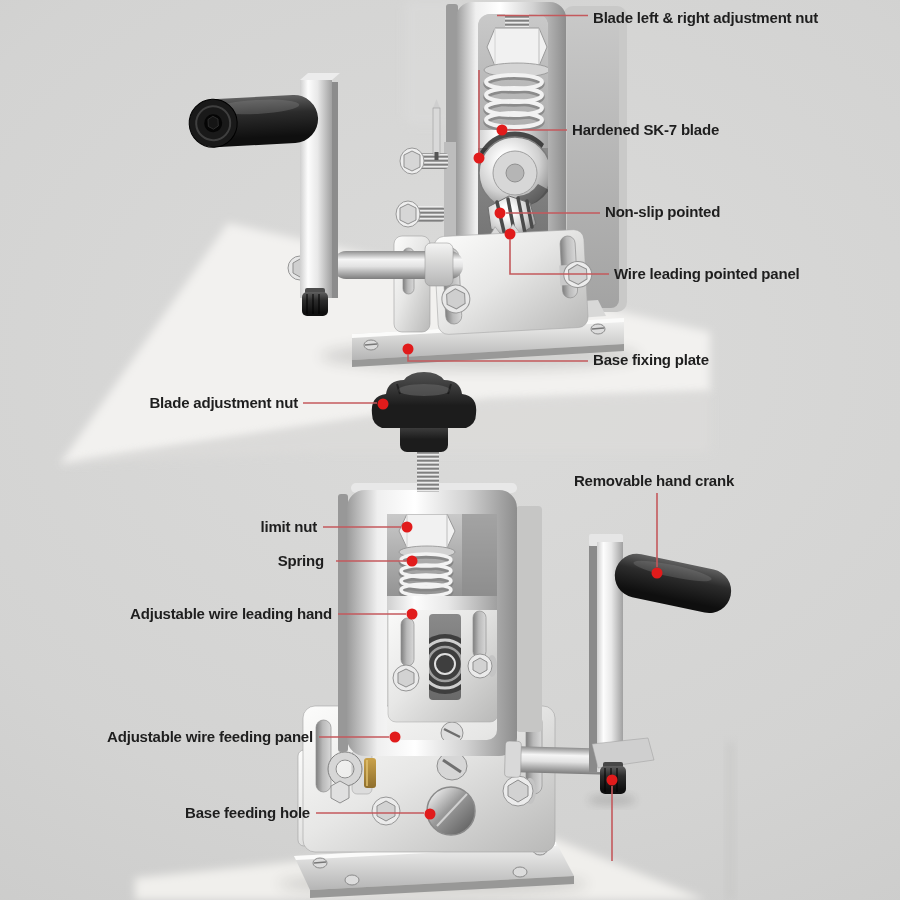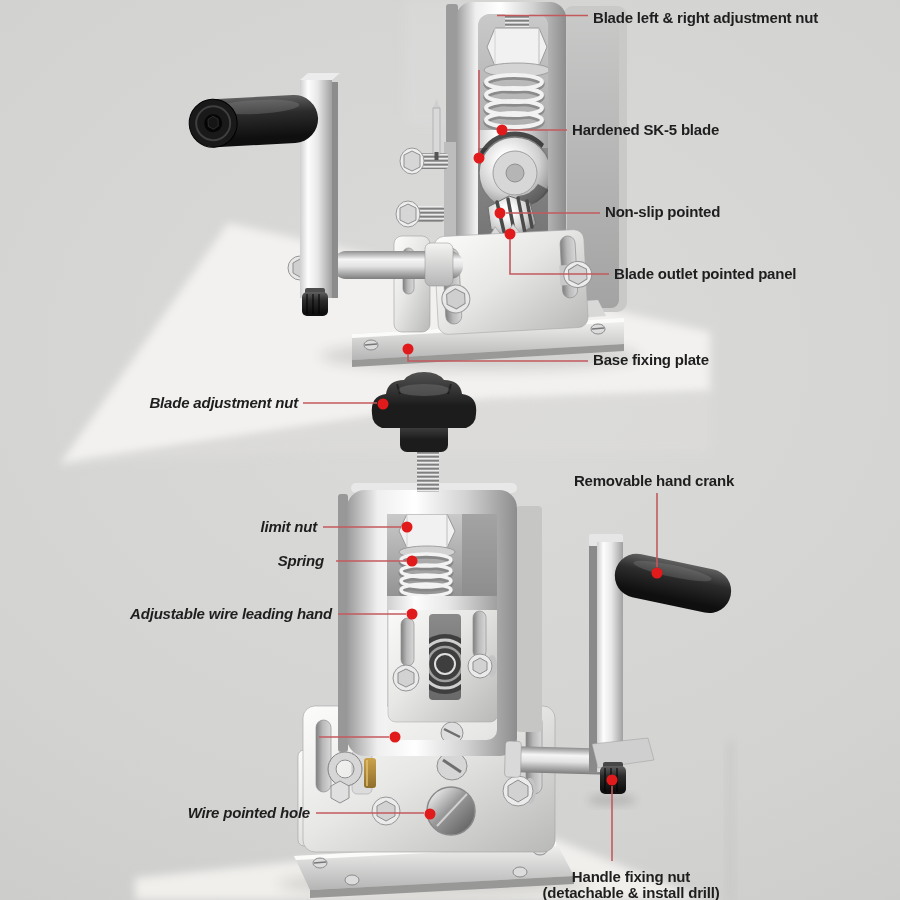--- a/index.html
+++ b/index.html
@@ -4,22 +4,22 @@
 <style>
   html,body{margin:0;padding:0;}
   body{width:900px;height:900px;overflow:hidden;font-family:"Liberation Sans",sans-serif;}
   .stage{position:relative;width:900px;height:900px;
     background-color:var(--background,#d3d2d1);
     background-image:radial-gradient(120% 95% at 52% 40%, #dbdbda 0%, #d3d3d2 55%, #c6c6c5 100%);}
   .stage svg{position:absolute;left:0;top:0;}
   .lbl{position:absolute;white-space:nowrap;color:var(--label-text,#1e1e1e);
        font-size:15px;font-weight:600;letter-spacing:-0.2px;line-height:16px;
        transform:translateY(-50%);}
-  .lbl.r{text-align:center;font-style:italic;}
-  .lbl.c{transform:translate(-50%,-50%);text-align:center;}
+  .lbl.r{text-align:center;}
+  .lbl.c{transform:translate(-50%,-50%);}
   .co-line{stroke:var(--callout-line,#c4595c);stroke-width:1.6;fill:none;}
   .co-dot{fill:var(--callout-dot,#e11b1b);stroke:none;}
 </style>
 </head>
 <body>
 
 <div class="stage">
 
 <svg width="900" height="900" viewBox="0 0 900 900">
   <defs>
@@ -409,28 +409,25 @@
 
     <polyline class="co-line" points="657,493 657,567"></polyline>
     <circle class="co-dot" cx="657" cy="573" r="5.5"></circle>
 
     <circle class="co-dot" cx="612" cy="780" r="5.5"></circle>
     <polyline class="co-line" points="612,786 612,861"></polyline>
   </g>
 </svg>
 
   <div class="lbl l" style="left:593px;top:18px">Blade left &amp; right adjustment nut</div>
-  <div class="lbl l" style="left:572px;top:130px">Hardened SK-5 blade</div>
+  <div class="lbl l" style="left:572px;top:130px">Hardened SK-7 blade</div>
   <div class="lbl l" style="left:605px;top:212px">Non-slip pointed</div>
-  <div class="lbl l" style="left:614px;top:274px">Blade outlet pointed panel</div>
+  <div class="lbl l" style="left:614px;top:274px">Wire leading pointed panel</div>
   <div class="lbl l" style="left:593px;top:360px">Base fixing plate</div>
 
   <div class="lbl r" style="right:602px;top:403px">Blade adjustment nut</div>
   <div class="lbl r" style="right:583px;top:527px">limit nut</div>
   <div class="lbl r" style="right:576px;top:561px">Spring</div>
   <div class="lbl r" style="right:568px;top:614px">Adjustable wire leading hand</div>
-  <div class="lbl r" style="right:590px;top:813px">Wire pointed hole</div>
+  <div class="lbl r" style="right:587px;top:737px">Adjustable wire feeding panel</div>
+  <div class="lbl r" style="right:590px;top:813px">Base feeding hole</div>
   <div class="lbl c" style="left:654px;top:481px">Removable hand crank</div>
-  <div class="lbl c" style="left:631px;top:885px">
-    <div>Handle fixing nut</div>
-    <div>(detachable &amp; install drill)</div>
-  </div>
 </div>
 
 </body></html>

